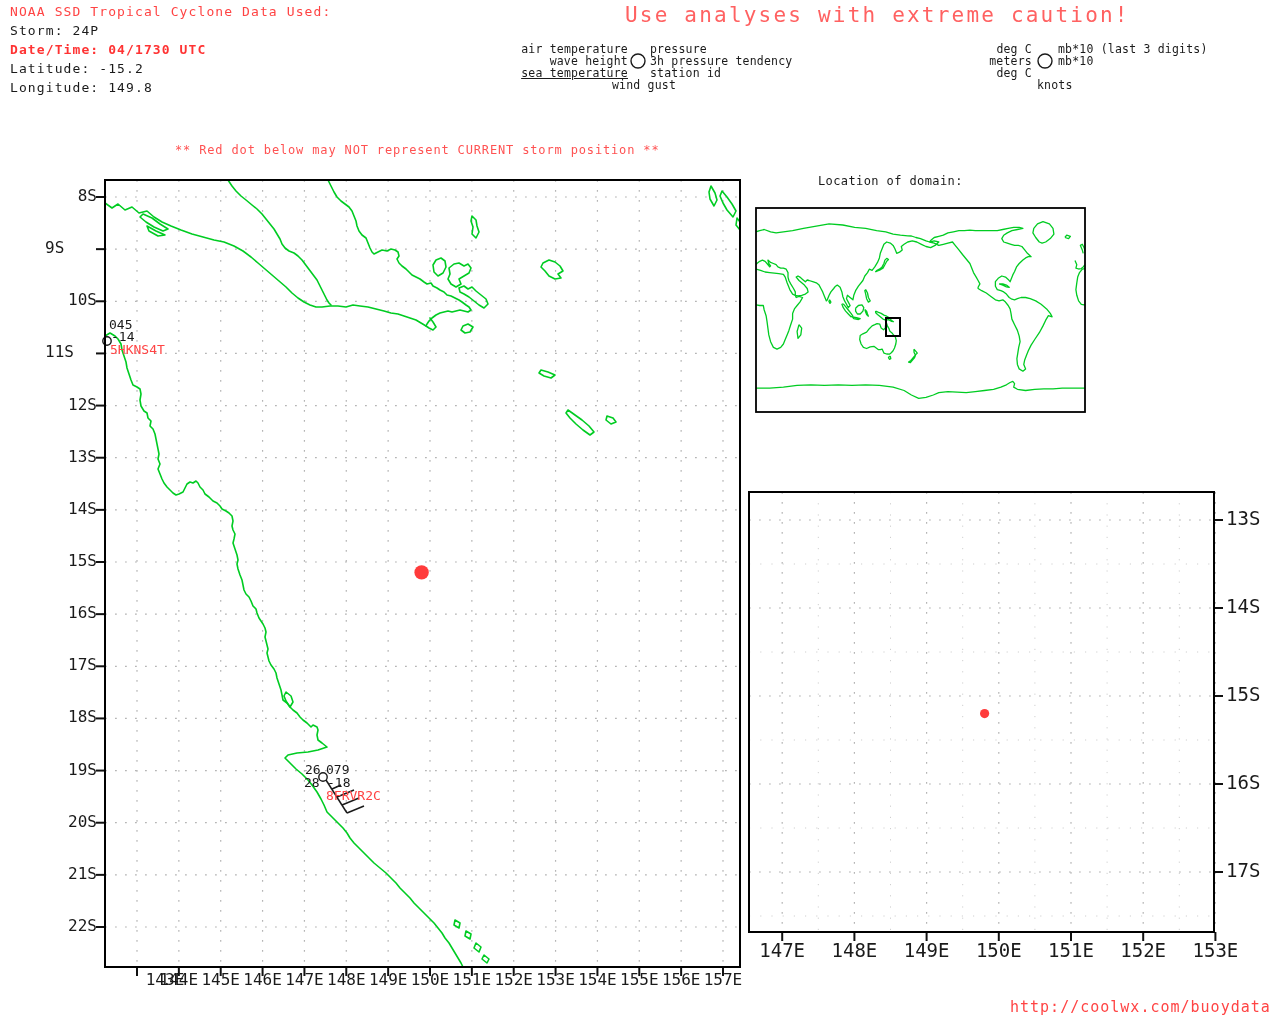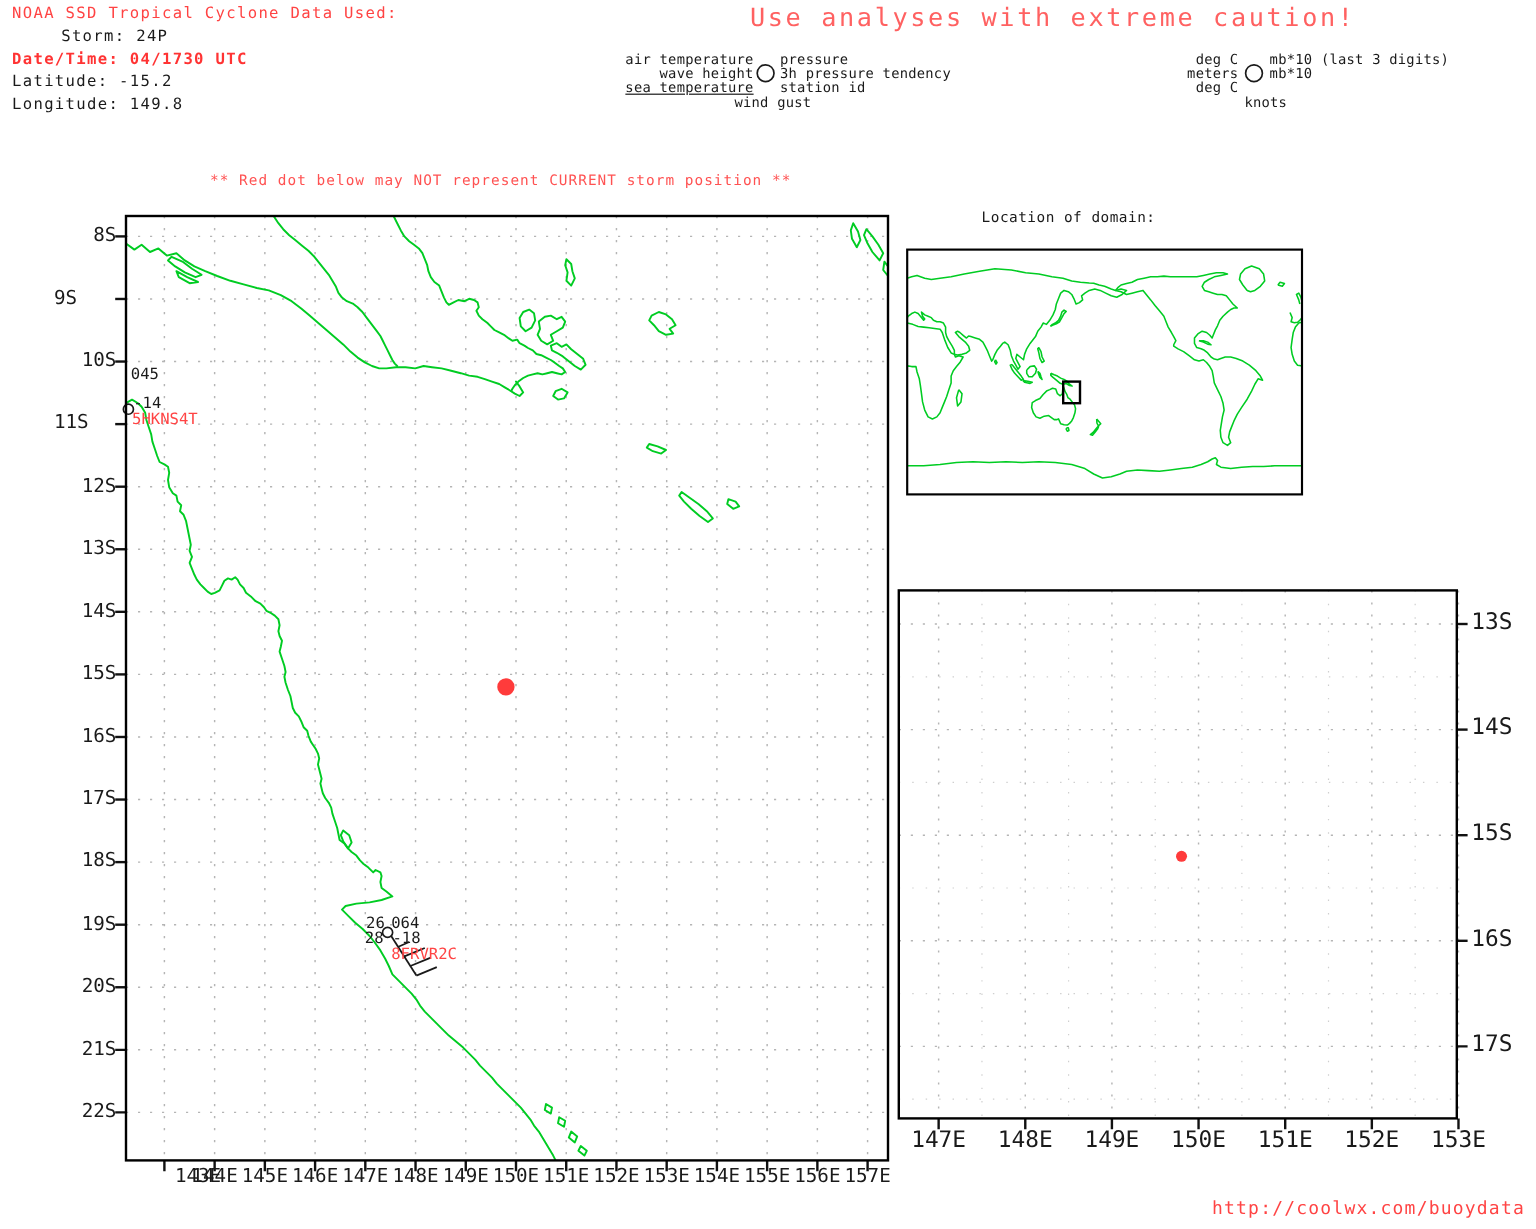--- a/index.html
+++ b/index.html
@@ -212,21 +212,21 @@
         <path d="M756.0,388.2 L769.7,388.2 L783.4,387.1 L797.1,385.4 L810.8,384.8 L824.5,385.4 L838.3,384.8 L852.0,385.4 L865.7,384.8 L879.4,385.4 L893.1,387.1 L904.1,390.5 L911.4,395.0 L918.7,398.4 L926.0,397.3 L933.3,395.0 L938.8,392.7 L947.9,391.6 L957.1,392.2 L966.2,392.7 L975.3,391.6 L984.5,390.5 L993.6,389.3 L1000.9,387.1 L1006.4,384.8 L1010.1,382.5 L1012.8,381.4 L1014.6,383.7 L1013.7,387.1 L1017.4,389.3 L1025.6,390.5 L1034.7,389.3 L1043.9,388.8 L1053.0,388.8 L1062.2,388.2 L1071.3,388.2 L1080.4,388.2 L1085.0,388.2" fill="none" stroke="#00cc22" stroke-width="1.3" stroke-linejoin="round"></path>
       </g>
     <rect x="886" y="318" width="14" height="18" fill="none" stroke="#000" stroke-width="2"></rect>
 
     <rect x="105" y="180" width="635" height="787" fill="none" stroke="#000" stroke-width="2"></rect>
     <rect x="756" y="208" width="329" height="204" fill="none" stroke="#000" stroke-width="1.8"></rect>
     <rect x="749" y="492" width="465" height="440" fill="none" stroke="#000" stroke-width="2"></rect>
   </svg>
 
   <div class="t hdr red" style="left:10px;top:5px;">NOAA SSD Tropical Cyclone Data Used:</div>
-  <div class="t hdr" style="left:10px;top:24px;margin-left:41px;">Storm: 24P</div>
+  <div class="t hdr" style="left:10px;top:24px;">Storm: 24P</div>
   <div class="t hdr redbold" style="left:10px;top:43px;">Date/Time: 04/1730 UTC</div>
   <div class="t hdr" style="left:10px;top:62px;">Latitude: -15.2</div>
   <div class="t hdr" style="left:10px;top:81px;">Longitude: 149.8</div>
 
   <div class="t caution" style="left:625px;top:4px;">Use analyses with extreme caution!</div>
 
   <div class="t leg r" style="left:500px;top:43px;width:128px;">air temperature</div>
   <div class="t leg r" style="left:500px;top:55px;width:128px;">wave height</div>
   <div class="t leg r" style="left:500px;top:67px;width:128px;text-decoration:underline;">sea temperature</div>
   <div class="t leg" style="left:612px;top:79px;">wind gust</div>
@@ -237,26 +237,26 @@
   <div class="t leg r" style="left:940px;top:55px;width:92px;">meters</div>
   <div class="t leg r" style="left:940px;top:67px;width:92px;">deg C</div>
   <div class="t leg" style="left:1037px;top:79px;">knots</div>
   <div class="t leg" style="left:1058px;top:43px;">mb*10 (last 3 digits)</div>
   <div class="t leg" style="left:1058px;top:55px;">mb*10</div>
 
   <div class="t warn" style="left:175px;top:144px;">** Red dot below may NOT represent CURRENT storm position **</div>
 
   <div class="t domtitle" style="left:818px;top:175px;">Location of domain:</div>
 
-  <div class="t stn" style="left:109px;top:306px;">045</div>
+  <div class="t stn" style="left:109px;top:318px;">045</div>
   <div class="t stn" style="left:111px;top:330px;">-14</div>
   <div class="t stnid" style="left:110px;top:343px;">5HKNS4T</div>
 
   <div class="t stn" style="left:305px;top:763px;">26</div>
-  <div class="t stn" style="left:326px;top:763px;">064</div>
+  <div class="t stn" style="left:326px;top:763px;">079</div>
   <div class="t stn" style="left:304px;top:776px;">28</div>
   <div class="t stn" style="left:327px;top:776px;">-18</div>
   <div class="t stnid" style="left:326px;top:789px;">8FRVR2C</div>
 
   <div class="t footer-url" style="left:1010px;top:1000px;">http://coolwx.com/buoydata</div>
 
 <div class="t ticklab" style="left: 115px; top: 972px; width: 44px; text-align: center; margin-left: 28px;">143E</div>
     <div class="t ticklab" style="left: 156.857px; top: 972px; width: 44px; text-align: center;">144E</div>
     <div class="t ticklab" style="left: 198.714px; top: 972px; width: 44px; text-align: center;">145E</div>
     <div class="t ticklab" style="left: 240.571px; top: 972px; width: 44px; text-align: center;">146E</div>

